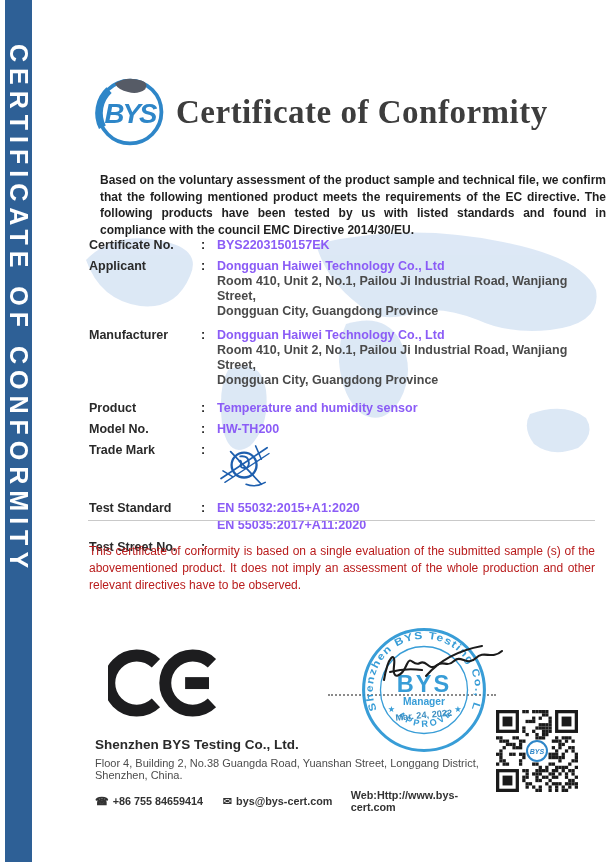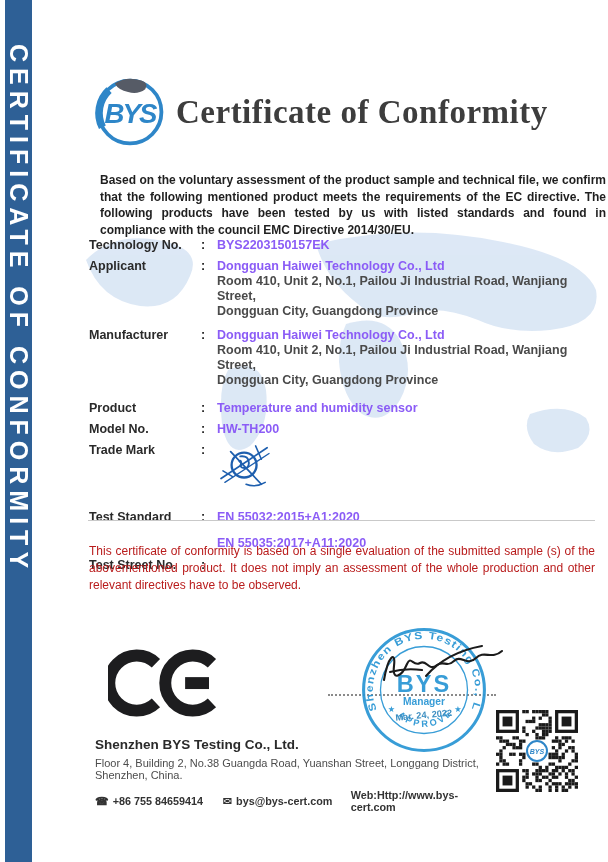--- a/index.html
+++ b/index.html
@@ -23,21 +23,21 @@
   
   .fields{position:absolute;left:89px;top:238px;width:506px;z-index:2;font-size:12.5px;}
   .frow{display:flex;align-items:flex-start;margin-bottom:9px;}
   .flabel{width:112px;font-weight:bold;color:#2a2a2a;flex:0 0 auto;line-height:15px;}
   .fcolon{width:16px;font-weight:bold;flex:0 0 auto;line-height:15px;}
   .fval{flex:1;line-height:15px;}
   .v-bold{font-weight:bold;color:#8b5cf6;}
   .v-reg{font-weight:bold;color:#4a4a4a;}
   .frow.gap-lg{margin-bottom:13px;}
   .frow.gap-sm{margin-bottom:6px;}
-  .ts-line{line-height:17px;margin-top:9px;}
+  .ts-line{line-height:17px;}
   .tm-logo{width:58px;height:48px;margin-top:-1px;}
   
   .divider{position:absolute;left:88px;top:520px;width:507px;border-top:1px solid #c9c9c9;z-index:2;}
   .disclaimer{position:absolute;left:89px;top:531px;width:506px;font-size:12px;line-height:17px;
               text-align:justify;color:#b91c1c;z-index:2;}
   
   .ce{position:absolute;left:108px;top:641px;width:112px;height:86px;z-index:2;}
   
   .dotted{position:absolute;left:328px;top:694px;width:168px;border-top:2px dotted #8a8a8a;z-index:1;}
   .stamp{position:absolute;left:360px;top:626px;width:128px;height:128px;z-index:2;opacity:.93;}
@@ -81,21 +81,21 @@
       <text x="42" y="54" text-anchor="middle" font-size="29" font-weight="bold" font-style="italic" fill="#2e86c8" font-family="Liberation Sans, sans-serif" letter-spacing="-2">BYS</text>
     </svg>
     <div class="title">Certificate of Conformity</div>
   </div>
 
   <p class="intro">Based on the voluntary assessment of the product sample and technical file, we confirm that the following mentioned product meets the requirements of the EC directive. The following products have been tested by us with listed standards and found in compliance with the council EMC Directive 2014/30/EU.</p>
 
   <div class="fields">
 
     <div class="frow gap-sm">
-      <div class="flabel">Technology No.</div>
+      <div class="flabel">Certificate No.</div>
       <div class="fcolon">:</div>
       <div class="fval v-bold">BYS2203150157EK</div>
     </div>
 
     <div class="frow">
       <div class="flabel">Applicant</div>
       <div class="fcolon">:</div>
       <div class="fval">
         <div class="v-bold">Dongguan Haiwei Technology Co., Ltd</div>
         <div class="v-reg">Room 410, Unit 2, No.1, Pailou Ji Industrial Road, Wanjiang Street,</div>

